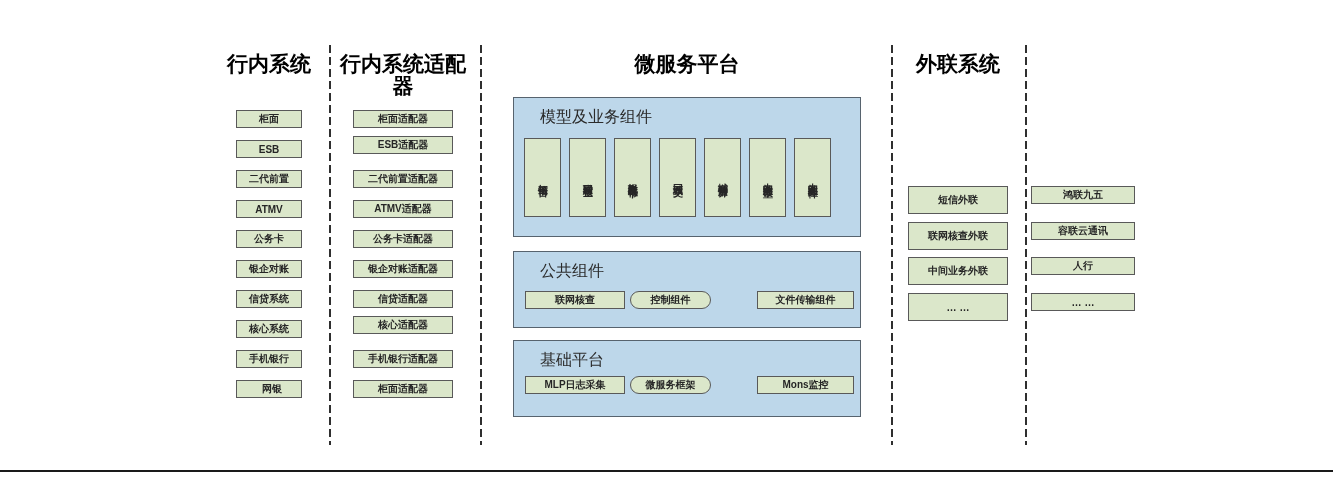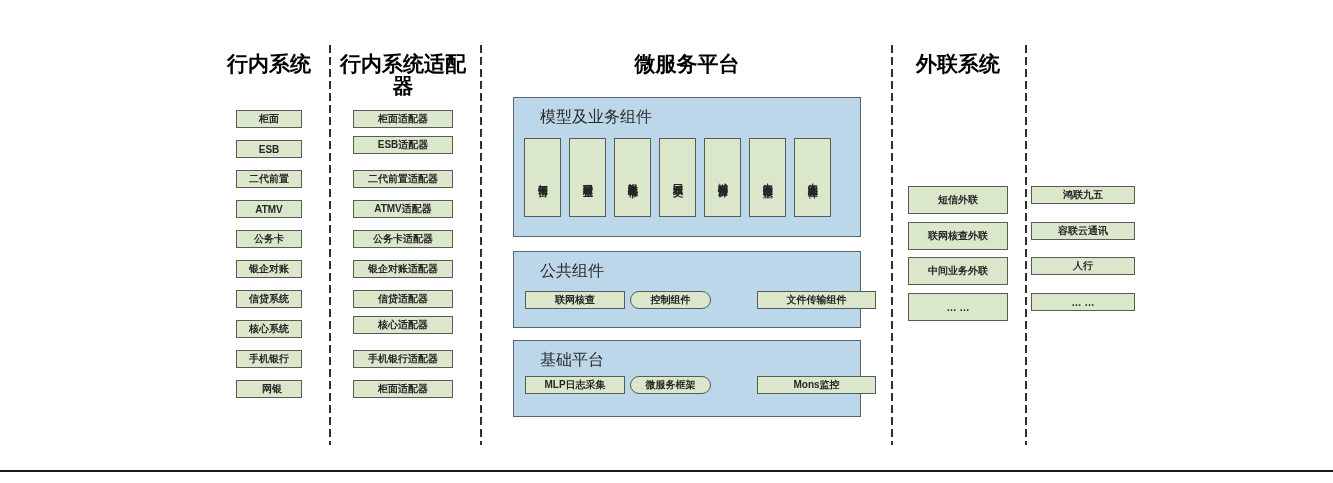--- a/index.html
+++ b/index.html
@@ -39,21 +39,21 @@
   .vbox span { writing-mode:vertical-rl; text-orientation:upright;
                font-size:10px; font-weight:bold; color:#262626;
                letter-spacing:1px; line-height:12px; }
 
   .inbox { position:absolute; box-sizing:border-box; height:18px;
            background:#dbe7ca; border:1.5px solid #595959;
            display:flex; align-items:center; justify-content:center;
            font-size:10px; font-weight:bold; color:#262626; white-space:nowrap; }
   .slot-a { left:11px;  width:100px; }
   .slot-b { left:116px; width:81px;border-radius:9px;  }
-  .slot-c { left:243px; width:119px;  }
+  .slot-c { left:243px; width:97px;  }
   #blue2 .inbox { top:39px; }
   #blue3 .inbox { top:35px; }
 
   .bottom-rule { position:absolute; left:0; top:470px; width:1333px; height:2px; background:#1a1a1a; }
 </style>
 </head>
 <body>
 
 <div id="canvas">
 

